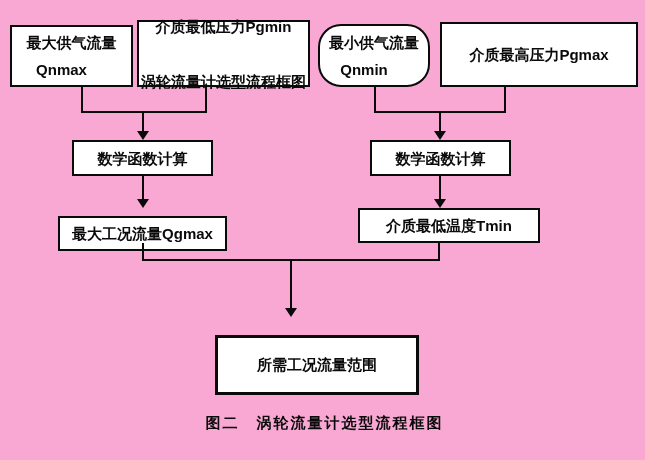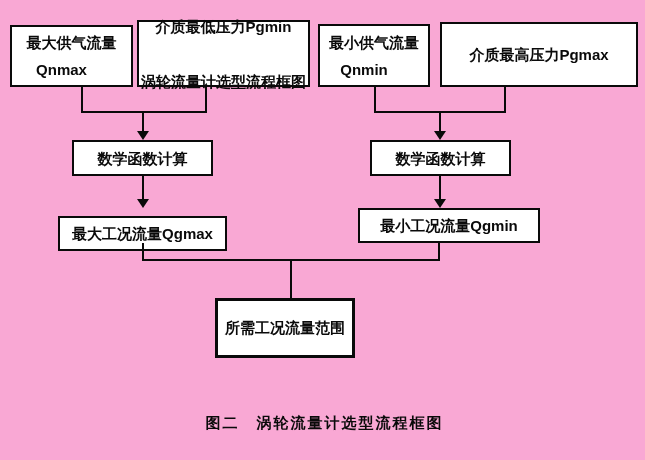--- a/index.html
+++ b/index.html
@@ -28,32 +28,32 @@
     font-weight: bold;
     font-size: 15px;
     line-height: 27px;
     color: #0a0a0a;
     text-align: center;
     white-space: nowrap;
   }
   
   #node-qnmax   { left: 10px;  top: 25px; width: 123px; height: 62px; }
   #node-pgmin   { left: 137px; top: 20px; width: 173px; height: 67px; gap: 28px; }
-  #node-qnmin   { left: 318px; top: 24px; width: 112px; height: 63px; }
+  #node-qnmin   { left: 318px; top: 24px; width: 112px; height: 63px; border-radius: 23px; }
   #node-pgmax   { left: 440px; top: 22px; width: 198px; height: 65px; }
   
   .shift-left { transform: translateX(-10px); text-align: right; }
   
   #node-calc-left  { left: 72px;  top: 140px; width: 141px; height: 36px; }
   #node-calc-right { left: 370px; top: 140px; width: 141px; height: 36px; }
   
   #node-qgmax { left: 58px;  top: 216px; width: 169px; height: 35px; }
   #node-qgmin { left: 358px; top: 208px; width: 182px; height: 35px; }
   
-  #node-result { left: 215px; top: 298px; width: 140px; height: 60px; border-width: 3px; line-height: 26px; }
+  #node-result { left: 215px; top: 335px; width: 204px; height: 60px; border-width: 3px; line-height: 26px; }
   
   .vline, .hline {
     position: absolute;
     background: #0a0a0a;
   }
   .vline { width: 2px; }
   .hline { height: 2px; }
   .arrowhead {
     position: absolute;
     width: 0;
@@ -140,21 +140,21 @@
 
   <div class="vline" id="l-calc-left-arr"></div>
   <div class="arrowhead" id="ah-qgmax"></div>
   <div class="vline" id="l-calc-right-arr"></div>
   <div class="arrowhead" id="ah-qgmin"></div>
 
   <div class="node" id="node-qgmax">
     <span>最大工况流量Qgmax</span>
   </div>
   <div class="node" id="node-qgmin">
-    <span>最小工况流量Qgmin</span>
+    <span>介质最低温度Tmin</span>
   </div>
 
   <div class="vline" id="l-qgmax-stub"></div>
   <div class="vline" id="l-qgmin-stub"></div>
   <div class="hline" id="l-merge-h"></div>
   <div class="vline" id="l-merge-stem"></div>
   <div class="arrowhead" id="ah-result"></div>
 
   <div class="node" id="node-result">
     <span>所需工况流量范围</span>

